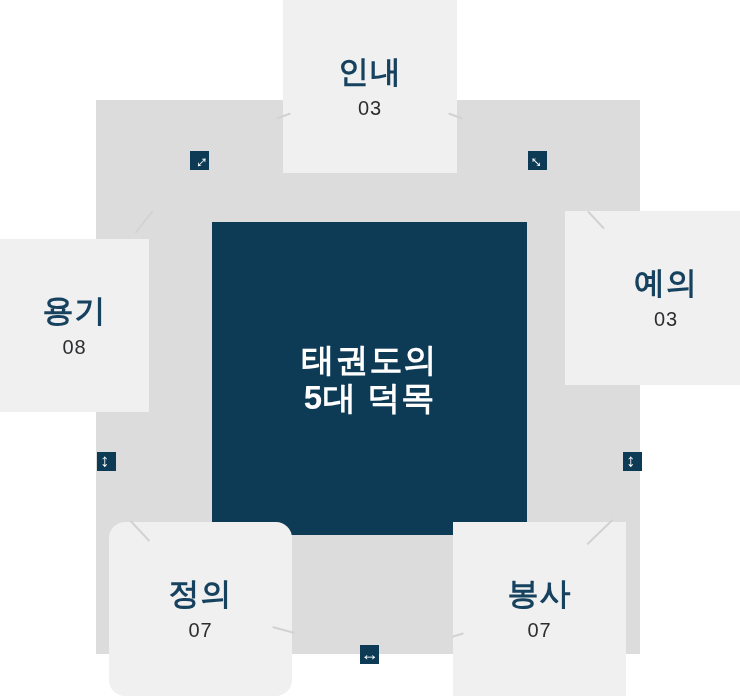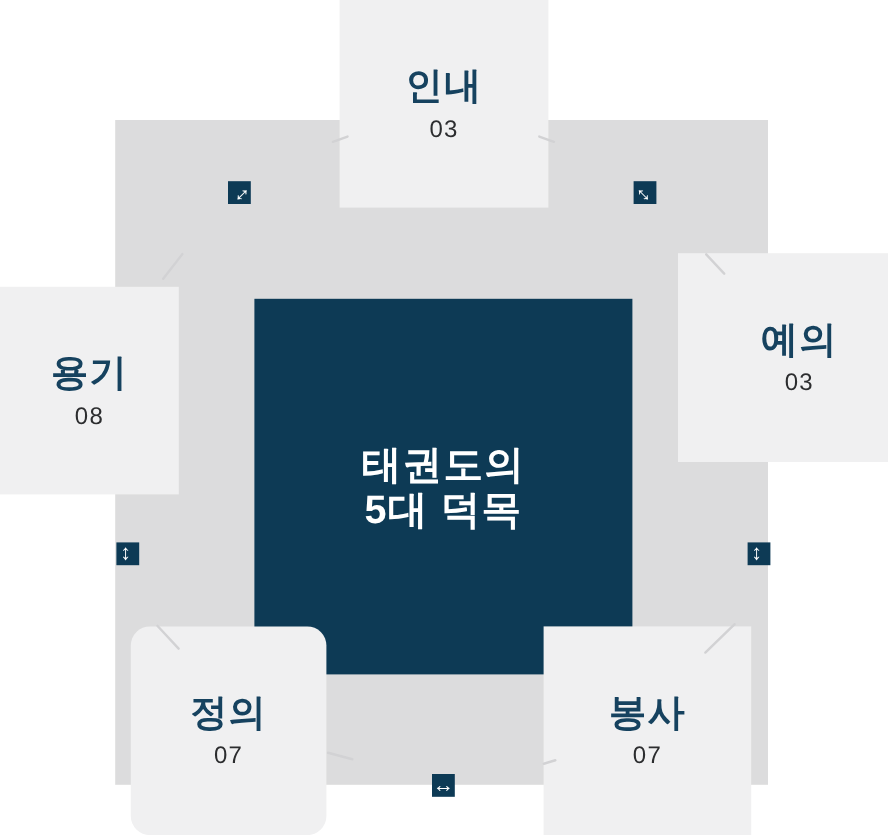--- a/index.html
+++ b/index.html
@@ -12,42 +12,42 @@
   }
   
   .gray-panel{
     position:absolute;left:96px;top:100px;width:544px;height:554px;
     background:#dcdcdd;z-index:1;
   }
   
   .center-square{
     position:absolute;left:212px;top:222px;width:315px;height:313px;
     background:#0d3a55;z-index:2;
-    display:flex;flex-direction:column;align-items:center;justify-content:center;margin-top:27px;
+    display:flex;flex-direction:column;align-items:center;justify-content:center;
   }
   .center-title{
     color:#ffffff;font-weight:700;font-size:33px;line-height:38px;
     letter-spacing:1px;text-align:center;white-space:nowrap;
   }
   
   .vbox{
     position:absolute;background:#f0f0f1;z-index:2;
   }
   .vbox .vlabel{
     position:absolute;top:54px;left:0;right:0;text-align:center;
     color:#16425f;font-weight:700;font-size:31px;line-height:36px;letter-spacing:1px;
   }
   .vbox .vnumber{
     position:absolute;top:96px;left:0;right:0;text-align:center;
     color:#2c2d2f;font-weight:400;font-size:20px;line-height:24px;letter-spacing:1px;
   }
   .vbox-top    {left:283px;top:0;     width:174px;height:173px;}
   .vbox-left   {left:0;    top:211px; width:149px;height:173px;margin-top:28px;}
   .vbox-right  {left:565px;top:211px; width:202px;height:174px;}
-  .vbox-bleft  {left:109px;top:522px; width:163px;height:174px;border-radius:16px;}
+  .vbox-bleft  {left:109px;top:522px; width:183px;height:174px;border-radius:16px;}
   .vbox-bright {left:453px;top:522px; width:173px;height:182px;}
   
   .seam{
     position:absolute;height:2px;background:#d2d2d4;z-index:3;border-radius:1px;
   }
   .seam-1{left:130px;top:221px;width:28px;transform:rotate(-52deg);}
   .seam-2{left:584px;top:219px;width:24px;transform:rotate(47deg);}
   .seam-3{left:126px;top:530px;width:28px;transform:rotate(47deg);}
   .seam-4{left:582px;top:531px;width:36px;transform:rotate(-44deg);}
   .seam-5{left:276px;top:115px;width:15px;transform:rotate(-20deg);}

